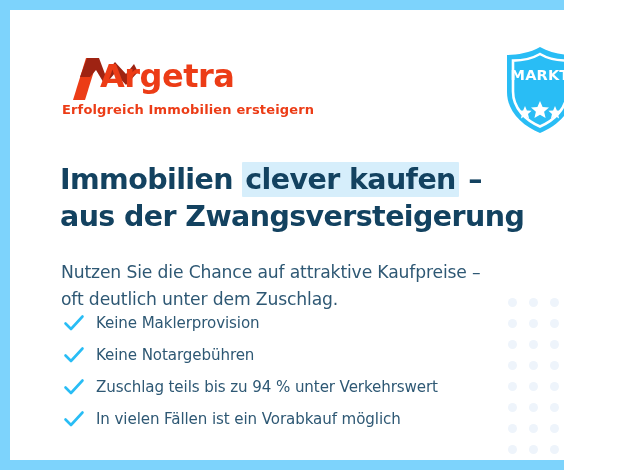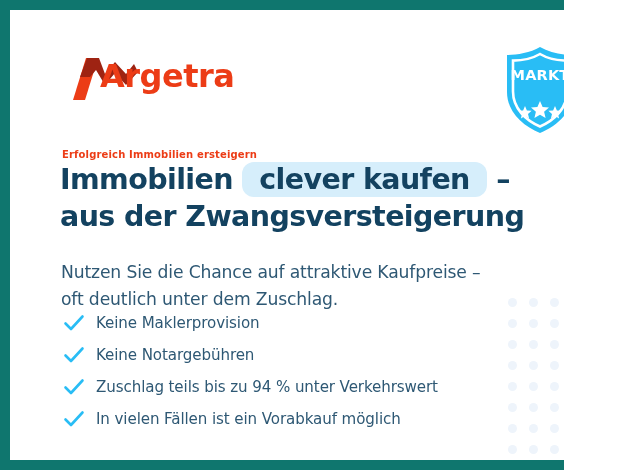--- a/index.html
+++ b/index.html
@@ -9,21 +9,21 @@
     background: #ffffff;
   }
   body {
     font-family: "Liberation Sans", sans-serif;
   }
   .banner {
     position: relative;
     width: 564px;
     height: 470px;
     box-sizing: border-box;
-    background: #0f766e;
+    background: #7dd3fc;
     overflow: hidden;
   }
   .card {
     position: absolute;
     left: 10px;
     top: 10px;
     width: 606px;
     height: 450px;
     background: #ffffff;
     overflow: hidden;
@@ -76,26 +76,25 @@
     font-weight: bold;
     color: #ec3c16;
     letter-spacing: -0.5px;
     line-height: 1;
   }
   .logo-tagline {
     position: absolute;
     left: 2px;
     top: 48px;
     font-family: "DejaVu Sans", sans-serif;
-    font-size: 10px;
+    font-size: 13px;
     font-weight: bold;
     color: #ec3c16;
     letter-spacing: 0.15px;
     white-space: nowrap;
-    margin-top: 47px;
   }
 
   
   .badge {
     position: absolute;
     left: 484px;
     top: 34px;
     width: 92px;
     height: 92px;
   }
@@ -123,22 +122,22 @@
     font-family: "DejaVu Sans", sans-serif;
     font-size: 28.5px;
     font-weight: bold;
     color: #134260;
     line-height: 1.28;
     letter-spacing: -0.6px;
   }
   .hl-line { display: block; white-space: nowrap; }
   .hl-mark {
     background: #d6eefb;
-    padding: 1px 17px;
-    border-radius: 12px;
+    padding: 1px 3px;
+    border-radius: 1px;
   }
 
   
   .subtitle {
     position: absolute;
     left: 51px;
     top: 232px;
     width: 520px;
     font-family: "DejaVu Sans", sans-serif;
     font-size: 17.2px;

